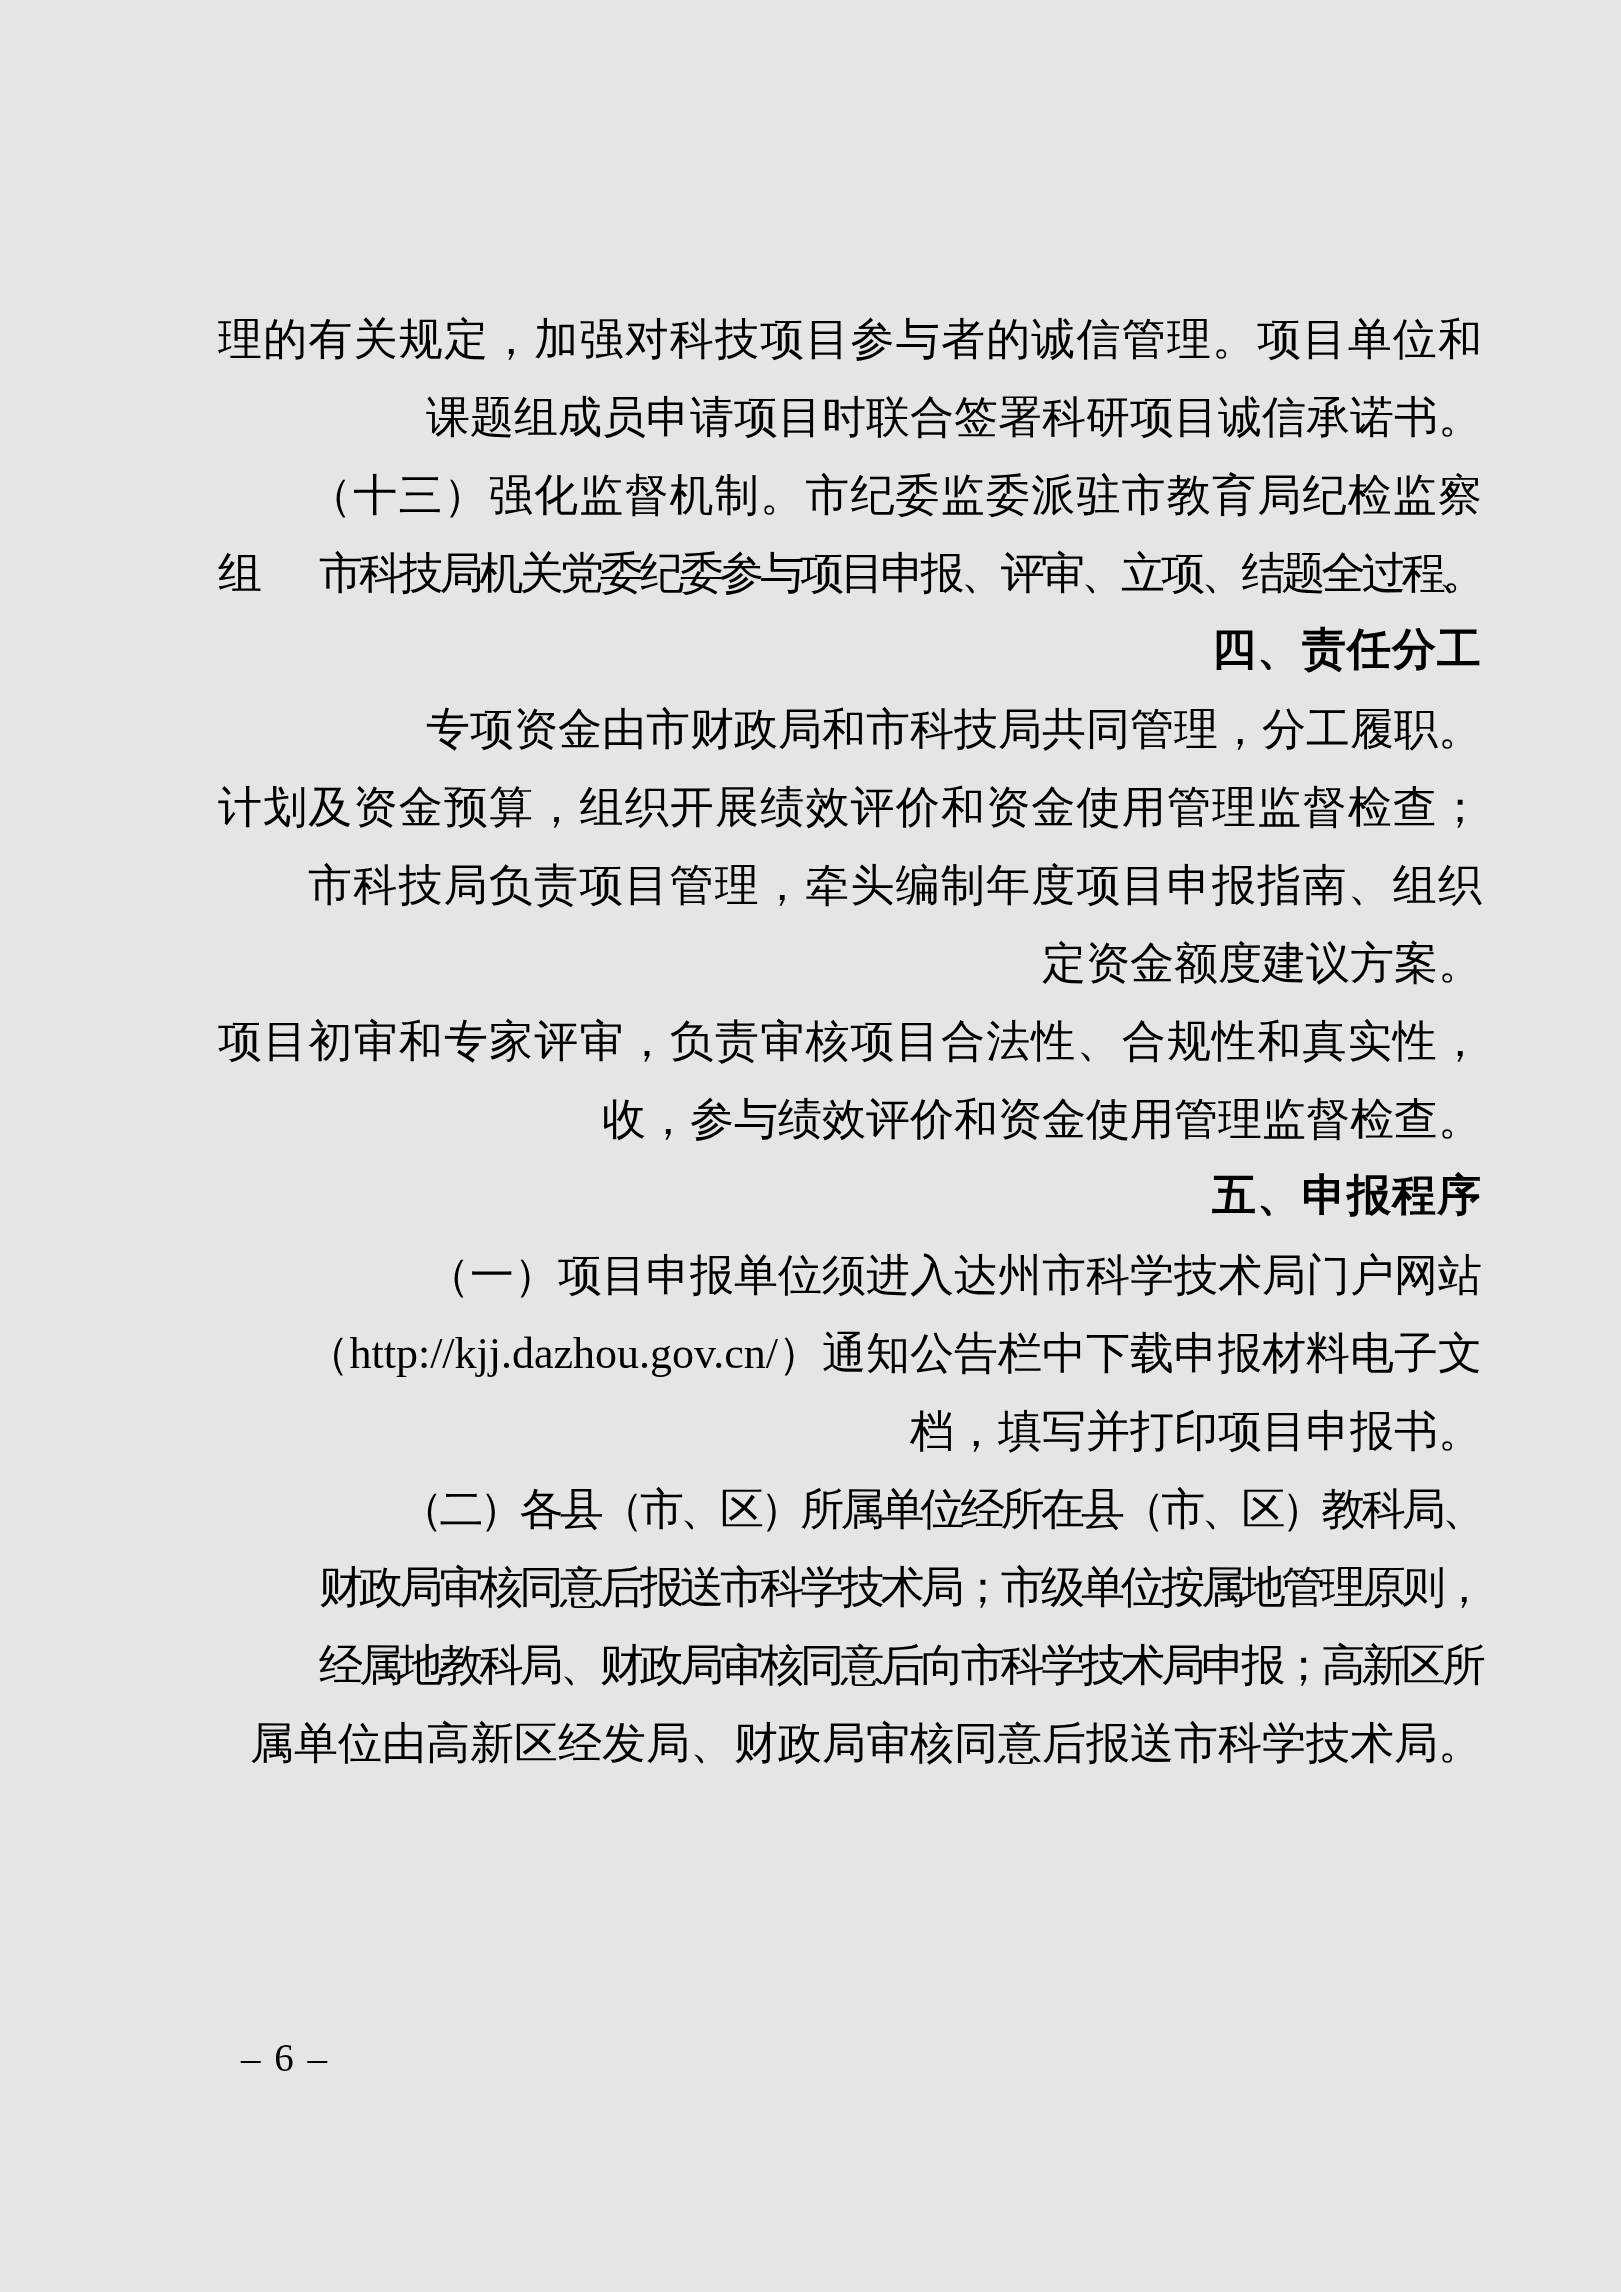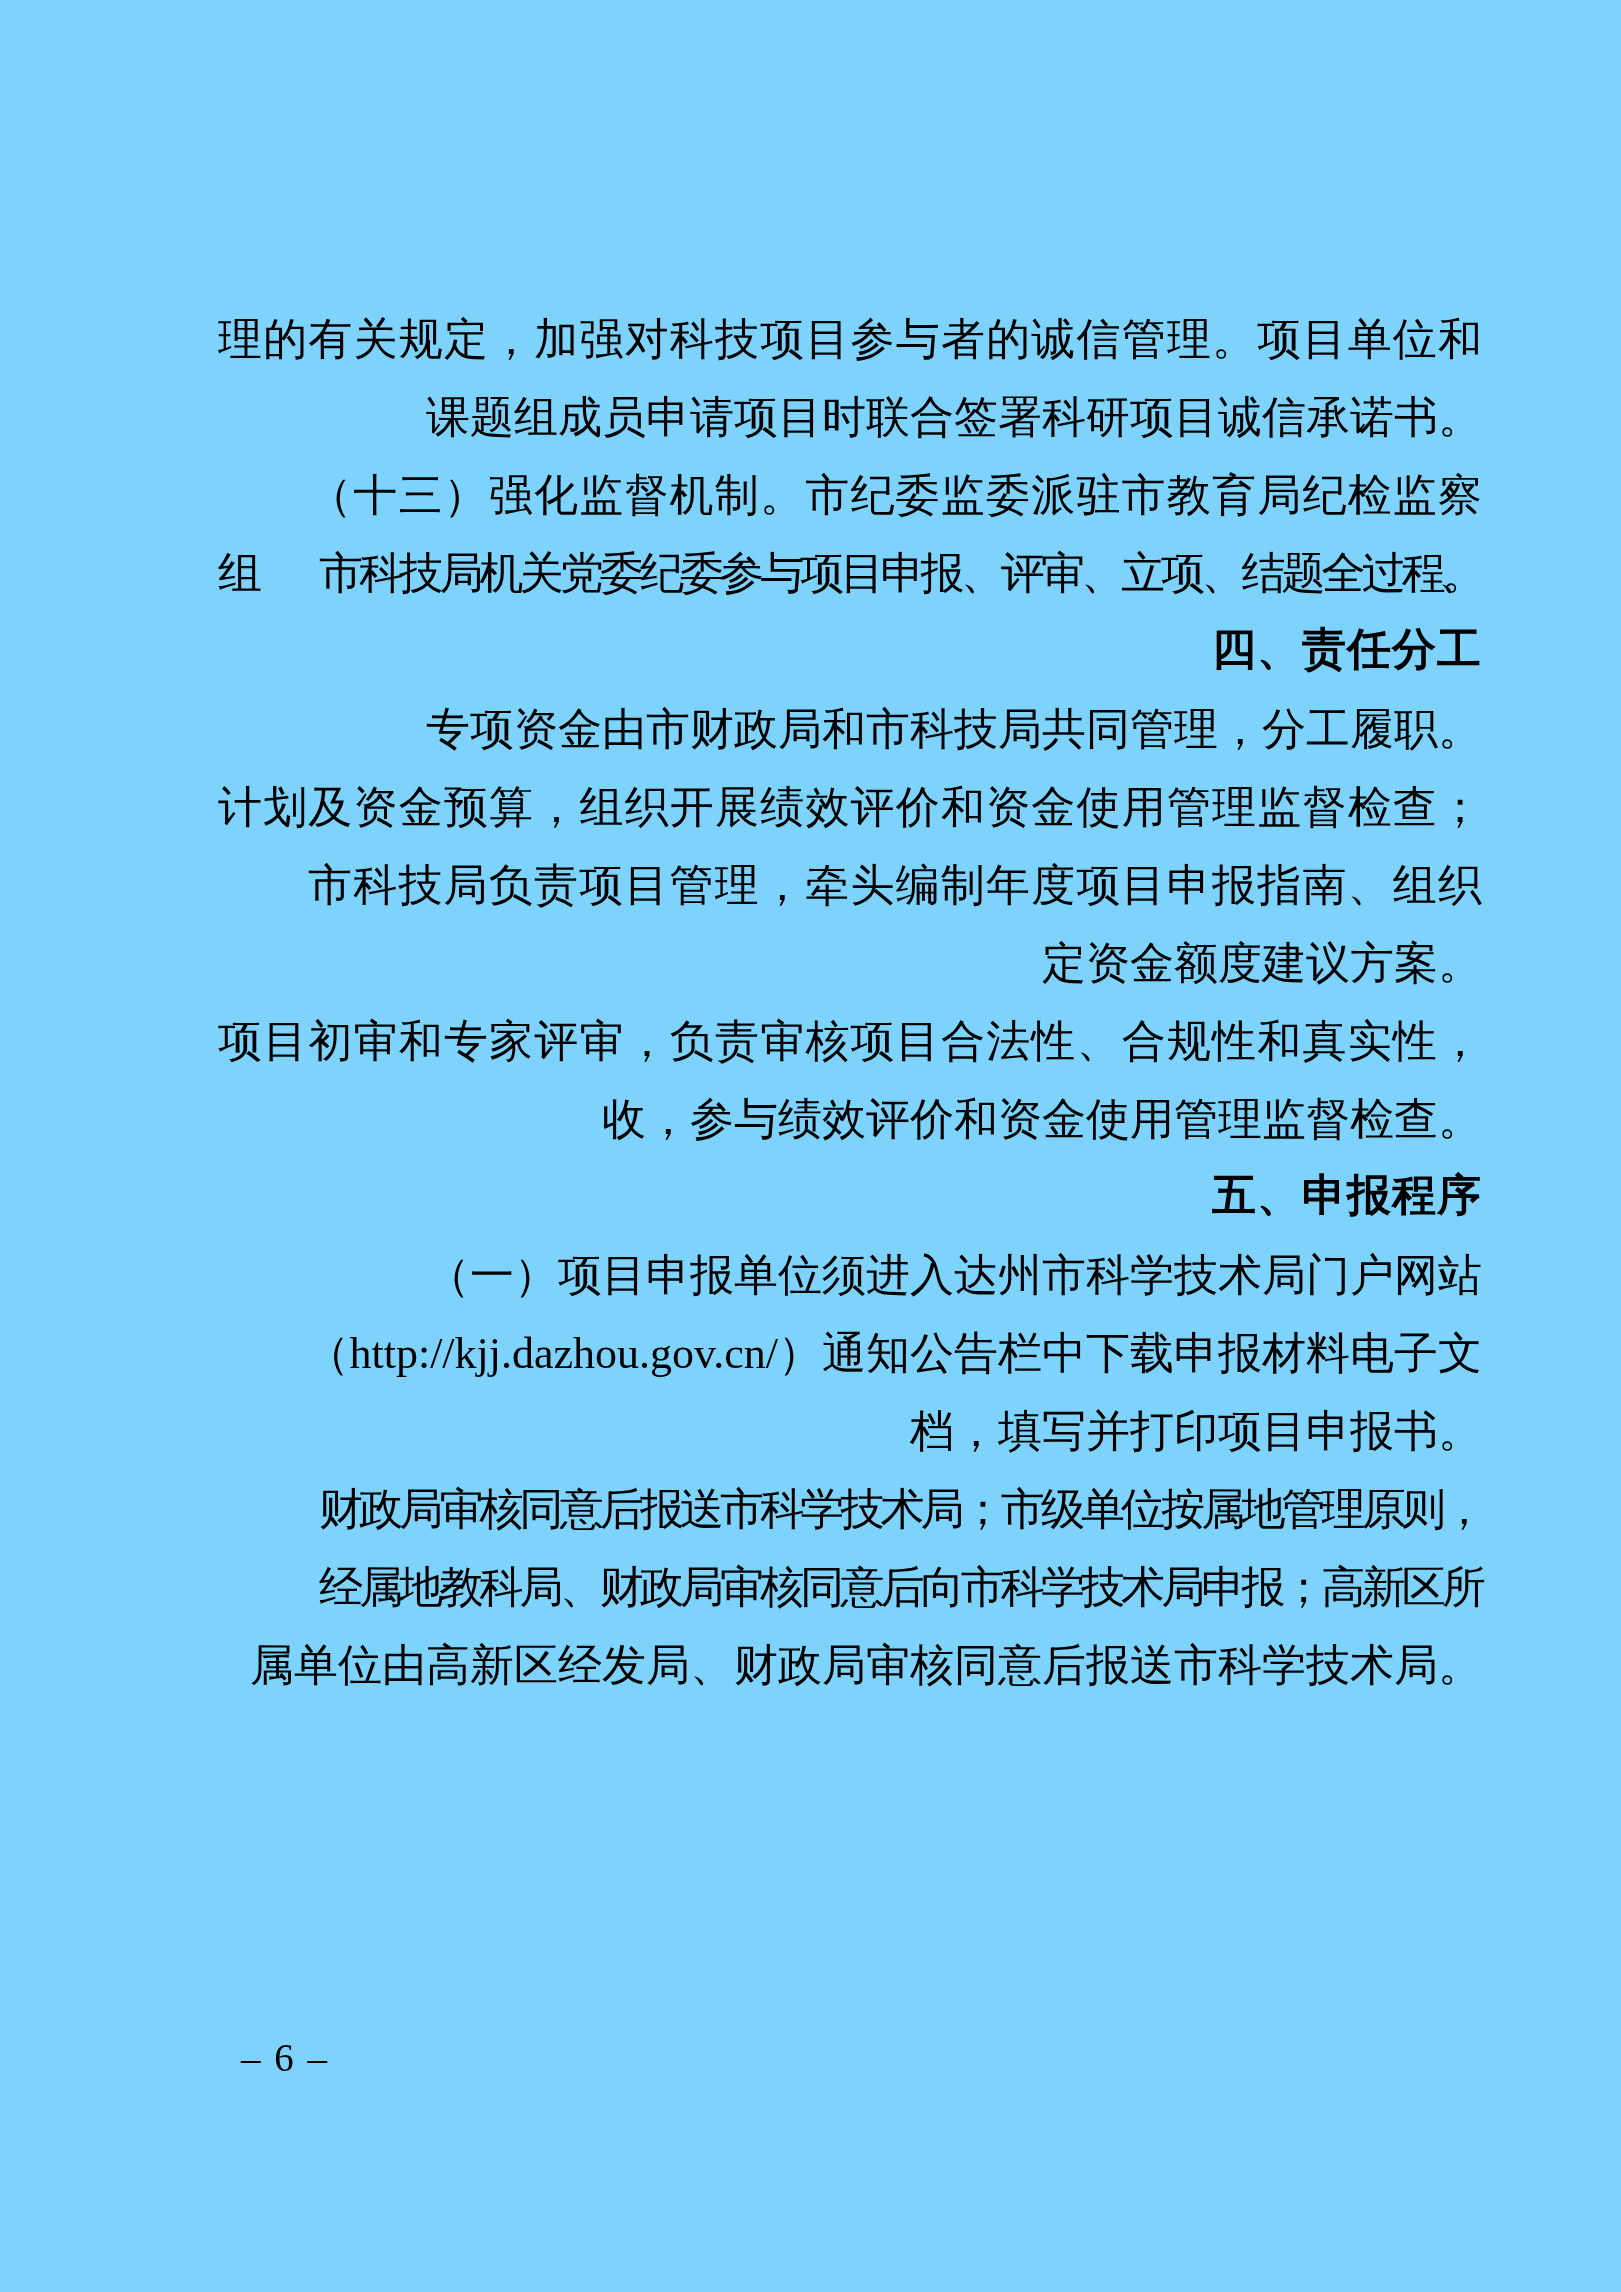--- a/index.html
+++ b/index.html
@@ -4,21 +4,21 @@
 <style>
   html, body {
     margin: 0;
     padding: 0;
     background: #ffffff;
   }
   .page {
     position: relative;
     width: 1621px;
     height: 2293px;
-    background: #7dd3fc;
+    background: #e5e5e5;
     color: #000000;
     overflow: hidden;
   }
   .text-block {
     position: absolute;
     left: 218px;
     top: 301px;
     width: 1264px;
   }
   .line {
@@ -71,19 +71,20 @@
       <div class="line left indent">专项资金由市财政局和市科技局共同管理，分工履职。</div>
       <div class="line full">计划及资金预算，组织开展绩效评价和资金使用管理监督检查；</div>
       <div class="line full indent">市科技局负责项目管理，牵头编制年度项目申报指南、组织</div>
       <div class="line left">定资金额度建议方案。</div>
       <div class="line full">项目初审和专家评审，负责审核项目合法性、合规性和真实性，</div>
       <div class="line left">收，参与绩效评价和资金使用管理监督检查。</div>
       <div class="line heading indent">五、申报程序</div>
       <div class="line left indent">（一）项目申报单位须进入达州市科学技术局门户网站</div>
       <div class="line left">（http://kjj.dazhou.gov.cn/）通知公告栏中下载申报材料电子文</div>
       <div class="line left">档，填写并打印项目申报书。</div>
+      <div class="line tight indent">（二）各县（市、区）所属单位经所在县（市、区）教科局、</div>
       <div class="line tight">财政局审核同意后报送市科学技术局；市级单位按属地管理原则，</div>
       <div class="line tight">经属地教科局、财政局审核同意后向市科学技术局申报；高新区所</div>
       <div class="line left">属单位由高新区经发局、财政局审核同意后报送市科学技术局。</div>
     </div>
   <div class="page-number">– 6 –</div>
 </div>
 
 
 </body></html>

